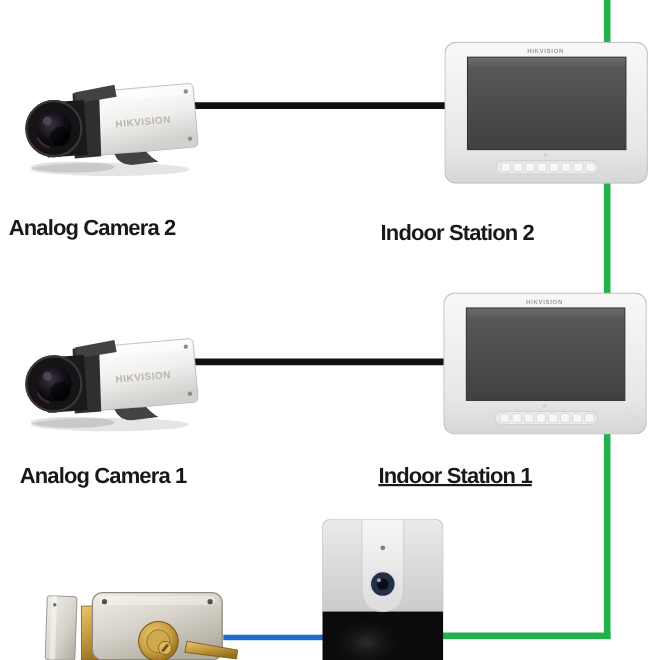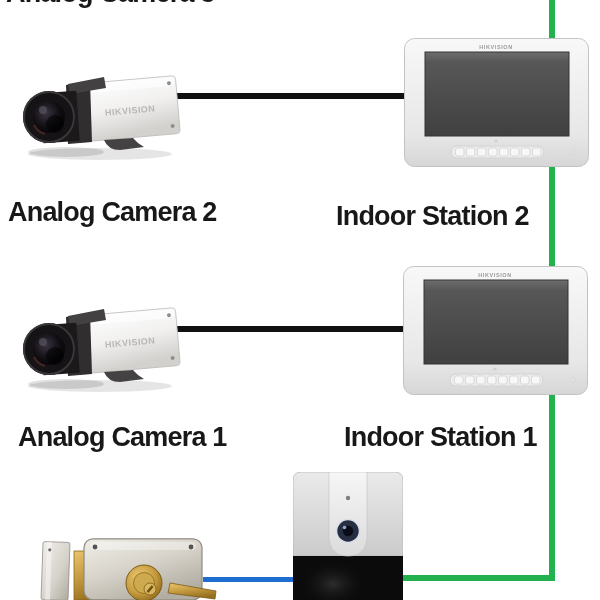--- a/index.html
+++ b/index.html
@@ -4,21 +4,21 @@
 <style>
   html,body{margin:0;padding:0;background:#fff;}
   #stage{
     position:relative;width:600px;height:600px;overflow:hidden;
     background:#ffffff;font-family:"Liberation Sans",sans-serif;
   }
   .wire{position:absolute;z-index:1;}
   .device{position:absolute;z-index:2;line-height:0;}
   .lbl{
     position:absolute;z-index:3;color:#181818;font-weight:bold;
-    font-size:27px;letter-spacing:-0.8px;white-space:nowrap;
+    font-size:20px;letter-spacing:-0.8px;white-space:nowrap;
   }
 </style>
 </head>
 <body>
 
 <div id="stage">
 
   <svg width="0" height="0" style="position:absolute" aria-hidden="true">
     <defs>
       <linearGradient id="camBody" x1="0" y1="0" x2="0.25" y2="1">
@@ -202,18 +202,18 @@
       <circle cx="122" cy="51" r="6" fill="#dbb75f" stroke="#7c5c16" stroke-width="0.8"></circle>
       <rect x="120.8" y="47" width="2.6" height="8" fill="#6e5212" transform="rotate(40 122 51)"></rect>
       <polygon points="142,45 188,53 187,61 140,55" fill="url(#lkBrass)" stroke="#7c5c16" stroke-width="0.8"></polygon>
     </svg>
   </div>
 
   <div class="lbl" style="left:6px;top:-22px;">Analog Camera 3</div>
   <div class="lbl" style="left:345px;top:-26px;">Indoor Station 3</div>
 
   <div class="lbl" style="left:8px;top:197px;">Analog Camera 2</div>
-  <div class="lbl" style="left:336px;top:201px;">Indoor Station 2</div>
+  <div class="lbl" style="left:346px;top:201px;">Indoor Station 2</div>
 
   <div class="lbl" style="left:8px;top:422px;margin-left:10px;">Analog Camera 1</div>
-  <div class="lbl" style="left:344px;top:422px;">Indoor Station 1</div>
+  <div class="lbl" style="left:344px;top:422px;text-decoration:underline;">Indoor Station 1</div>
 
 </div>
 
 </body></html>

